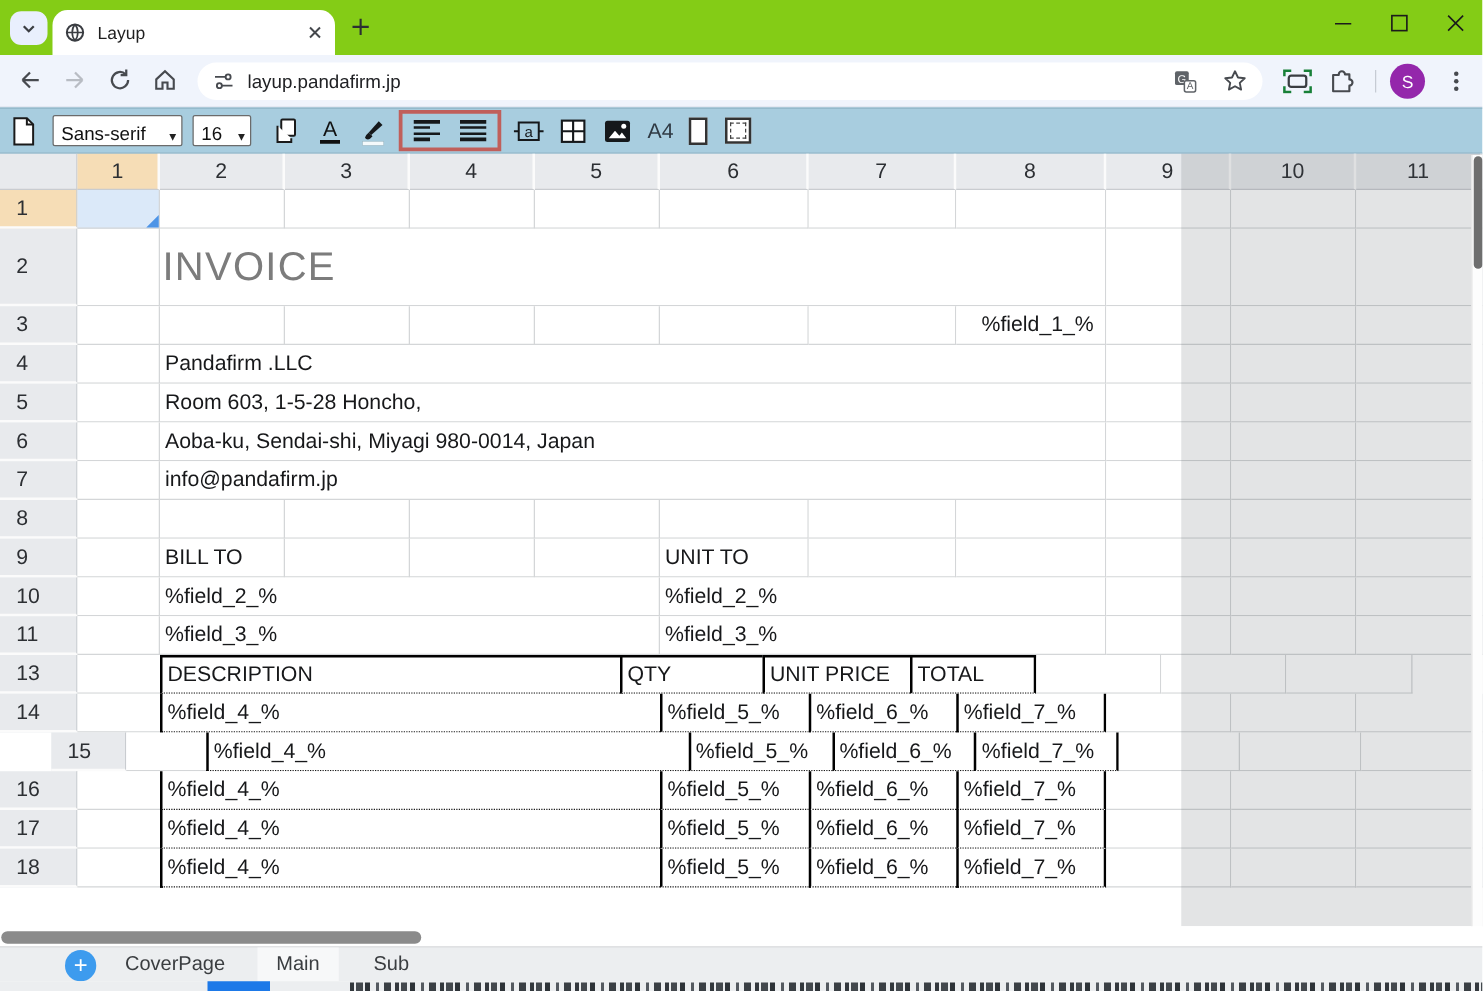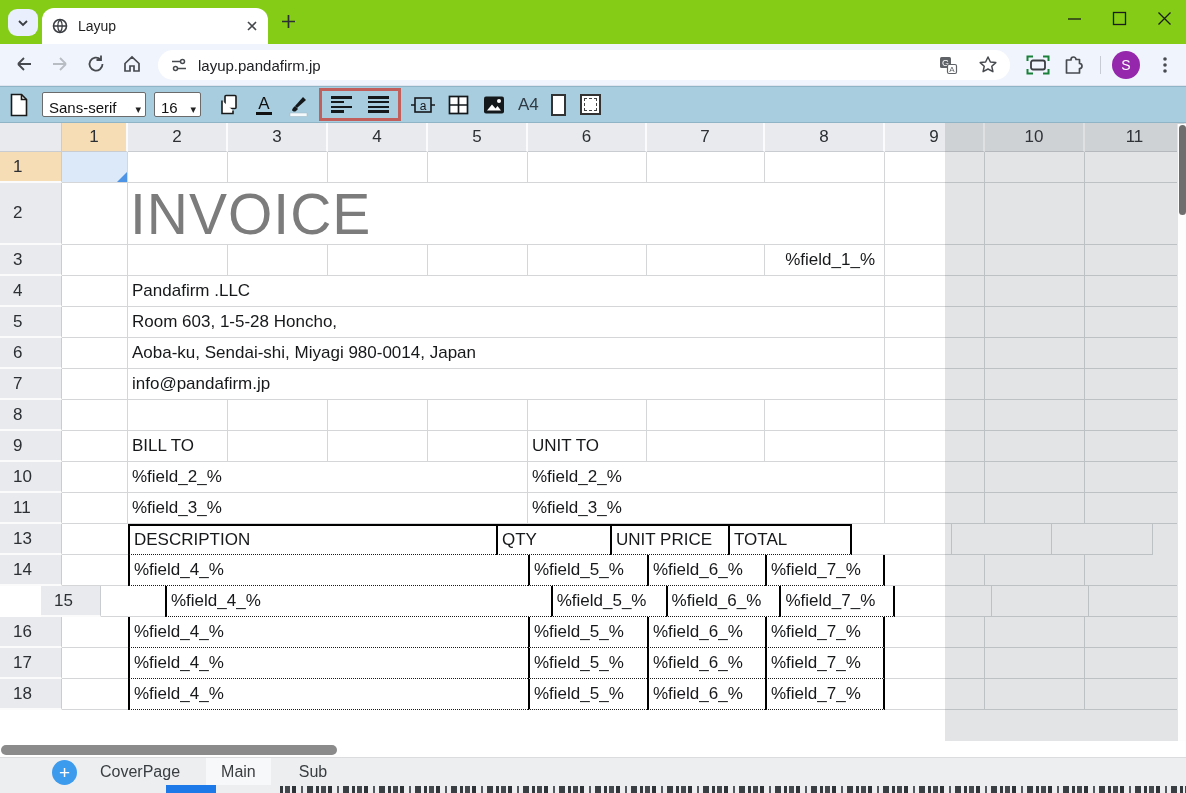--- a/index.html
+++ b/index.html
@@ -38,21 +38,21 @@
   
   #grid{position:absolute;top:123px;left:0;width:1186px}
   .chrow{display:flex;height:29px}
   .corner{width:62px;background:#e8eaed;border-right:1px solid #c9ccd0;border-bottom:1px solid #c9ccd0}
   .ch{background:#e8eaed;border-right:2px solid #fbfbfb;border-bottom:1px solid #c9ccd0;text-align:center;font-size:17px;color:#2c2f33;line-height:27px}
   .ch-sel{background:#f6ddb6}
   .grow{display:flex}
   .rh{width:62px;background:#e8eaed;border-bottom:2px solid #fbfbfb;border-right:1px solid #c9ccd0;font-size:17px;color:#2c2f33;padding-left:13px;display:flex;align-items:center}
   .rh-sel{background:#f6ddb6}
   .cell{background:#fff;border-right:1px solid #d4d6d8;border-bottom:1px solid #d4d6d8;font-size:17px;color:#17181a;padding-left:4px;white-space:nowrap;display:flex;align-items:center;overflow:visible}
-  .invoice-cell{font-size:57px;color:#7c7c7c;letter-spacing:1px;padding-left:2px}
+  .invoice-cell{font-size:32px;color:#7c7c7c;letter-spacing:1px;padding-left:2px}
   .ar{justify-content:flex-end;padding-right:9px}
   .sel{background:#dbe9f9;position:relative}
   .sel:after{content:"";position:absolute;right:0;bottom:0;width:0;height:0;border-bottom:10px solid #4d94e6;border-left:10px solid transparent}
   .no-r{border-right:none}
   .tc{border-right:none;border-left:2px solid #000;border-bottom:1px dotted #1a1a1a}
   .tlast{border-right:2px solid #000}
   .th{border-top:2px solid #000}
   .offpage{position:absolute;left:945px;top:0;width:241px;height:618px;background:rgba(70,76,82,.15);pointer-events:none}
 
   
@@ -348,21 +348,21 @@
           <div class="cell" style="width: 100px;"></div>
           <div class="cell" style="width: 100px;"></div>
           <div class="cell" style="width: 101px;"></div>
         </div>
         <div class="grow" style="height: 31px;">
           <div class="rh">13</div>
           <div class="cell no-r" style="width: 66px;"></div>
           <div class="cell tc th" style="width: 368px;">DESCRIPTION</div>
           <div class="cell tc th" style="width: 114px;">QTY</div>
           <div class="cell tc th" style="width: 118px;">UNIT PRICE</div>
-          <div class="cell tc th tlast" style="width: 124px;">TOTAL</div>
+          <div class="cell tc th tlast" style="width: 101px;">TOTAL</div>
           <div class="cell" style="width: 100px;"></div>
           <div class="cell" style="width: 100px;"></div>
           <div class="cell" style="width: 101px;"></div>
         </div>
         <div class="grow" style="height: 31px;">
           <div class="rh">14</div>
           <div class="cell no-r" style="width: 66px;"></div>
           <div class="cell tc td" style="width: 400px;">%field_4_%</div>
           <div class="cell tc td" style="width: 119px;">%field_5_%</div>
           <div class="cell tc td" style="width: 118px;">%field_6_%</div>

